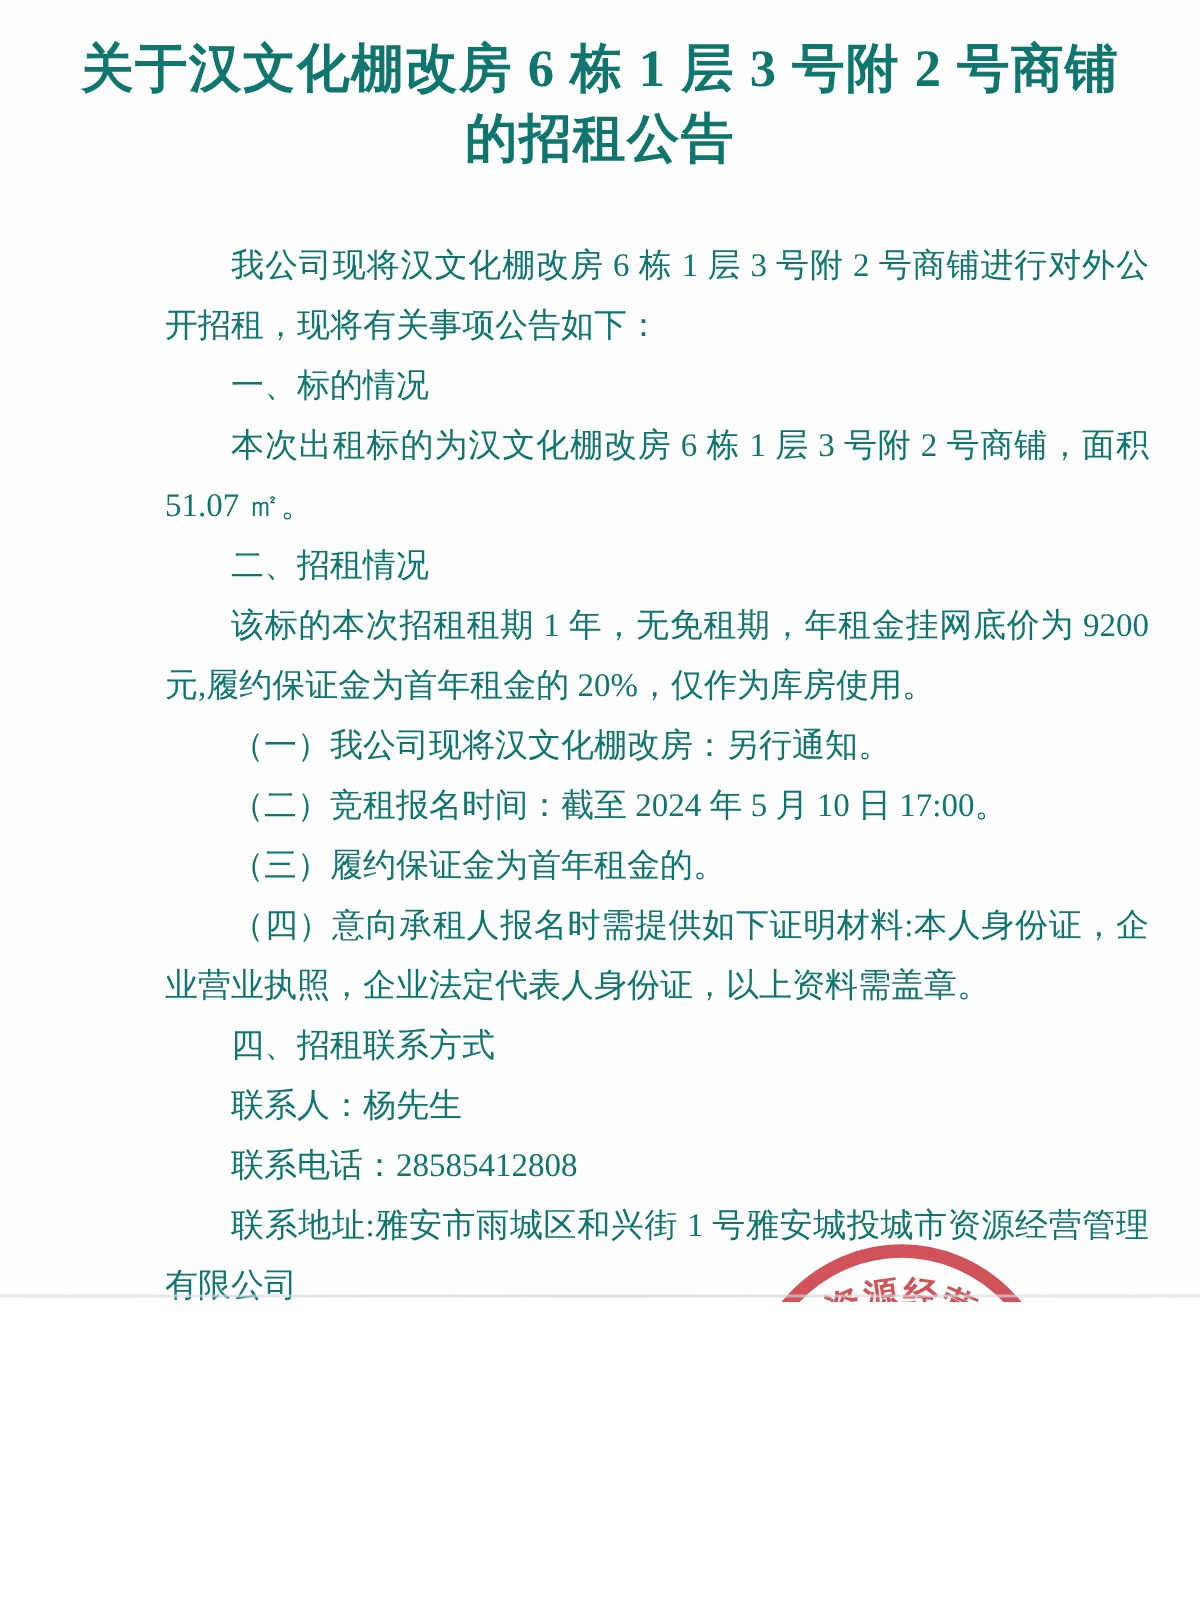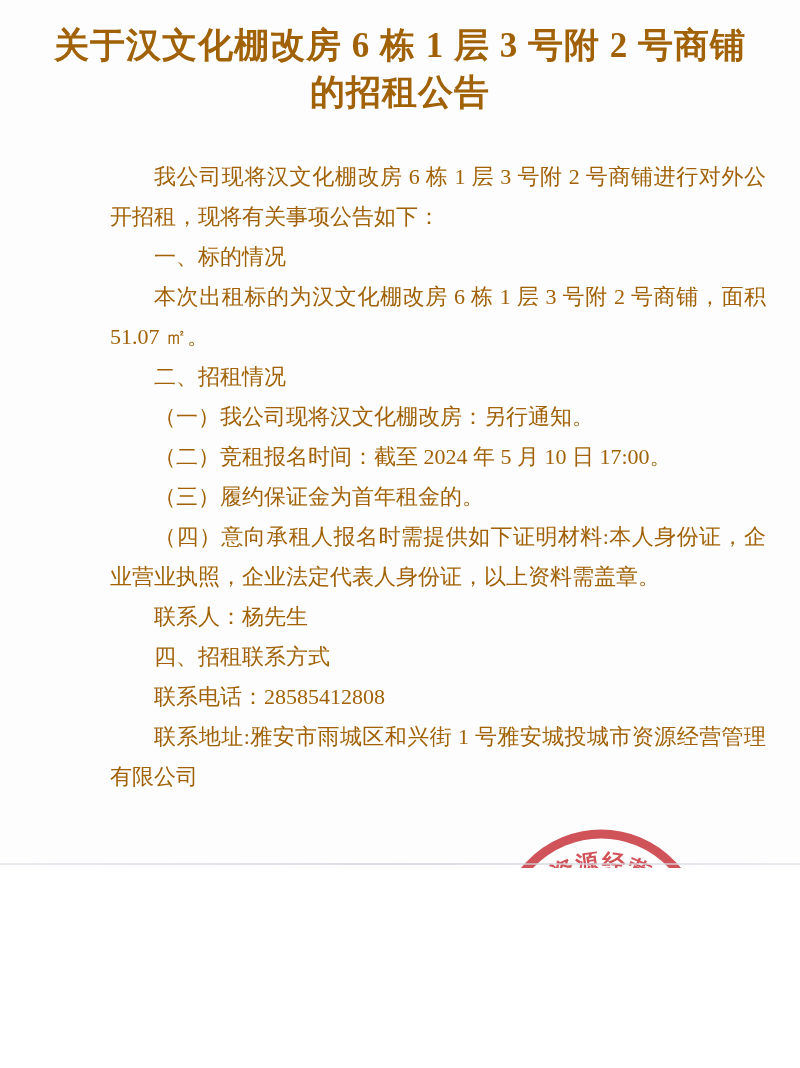--- a/index.html
+++ b/index.html
@@ -1,19 +1,19 @@
 <!DOCTYPE html>
 <html><head>
 <meta charset="utf-8">
 <style>
   html,body { margin:0; padding:0; background:#ffffff; }
   .page {
     position:relative; width:800px; height:868px; margin:0 auto;
     background:#fdfdfd; overflow:hidden;
-    font-family:"Liberation Serif","DejaVu Serif",serif; color:#a16207;
+    font-family:"Liberation Serif","DejaVu Serif",serif; color:#0f766e;
   }
   .title {
     position:absolute; top:22px; left:34px; right:34px;
     text-align:center; font-weight:700; font-size:35px; line-height:47px;
     letter-spacing:1px; margin:0;
   }
   .title span { display:block; }
   .body-text {
     position:absolute; top:117px; left:110px; width:656px;
     font-size:22px; line-height:40px; text-align:justify;margin-top:40px;
@@ -48,26 +48,27 @@
   <h1 class="title">
     <span>关于汉文化棚改房 6 栋 1 层 3 号附 2 号商铺</span>
     <span>的招租公告</span>
   </h1>
 
   <div class="body-text">
     <p>我公司现将汉文化棚改房 6 栋 1 层 3 号附 2 号商铺进行对外公开招租，现将有关事项公告如下：</p>
     <p>一、标的情况</p>
     <p>本次出租标的为汉文化棚改房 6 栋 1 层 3 号附 2 号商铺，面积 51.07 ㎡。</p>
     <p>二、招租情况</p>
+    <p>该标的本次招租租期 1 年，无免租期，年租金挂网底价为 9200 元,履约保证金为首年租金的 20%，仅作为库房使用。</p>
     <p>（一）我公司现将汉文化棚改房：另行通知。</p>
     <p>（二）竞租报名时间：截至 2024 年 5 月 10 日 17:00。</p>
     <p>（三）履约保证金为首年租金的。</p>
     <p>（四）意向承租人报名时需提供如下证明材料:本人身份证，企业营业执照，企业法定代表人身份证，以上资料需盖章。</p>
+    <p>四、招租联系方式</p>
     <p>联系人：杨先生</p>
-    <p>四、招租联系方式</p>
     <p>联系电话：28585412808</p>
     <p>联系地址:雅安市雨城区和兴街 1 号雅安城投城市资源经营管理有限公司</p>
   </div>
 
   <div class="sig-company">雅安城投城市资源经营管理有限公司</div>
 
   <svg class="seal" viewBox="0 0 222 230" aria-hidden="true">
     <defs>
       <path id="ringTextPath" d="M 41 180 A 86 86 0 1 1 181 180" fill="none"></path>
       <path id="codePath" d="M 53 152 A 76 76 0 0 0 169 152" fill="none"></path>

